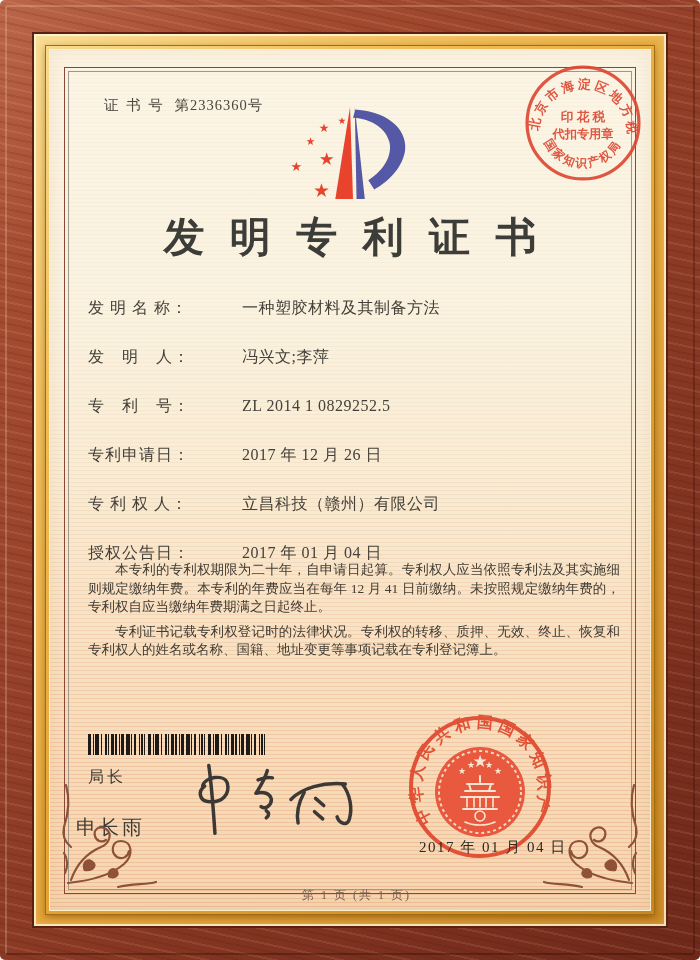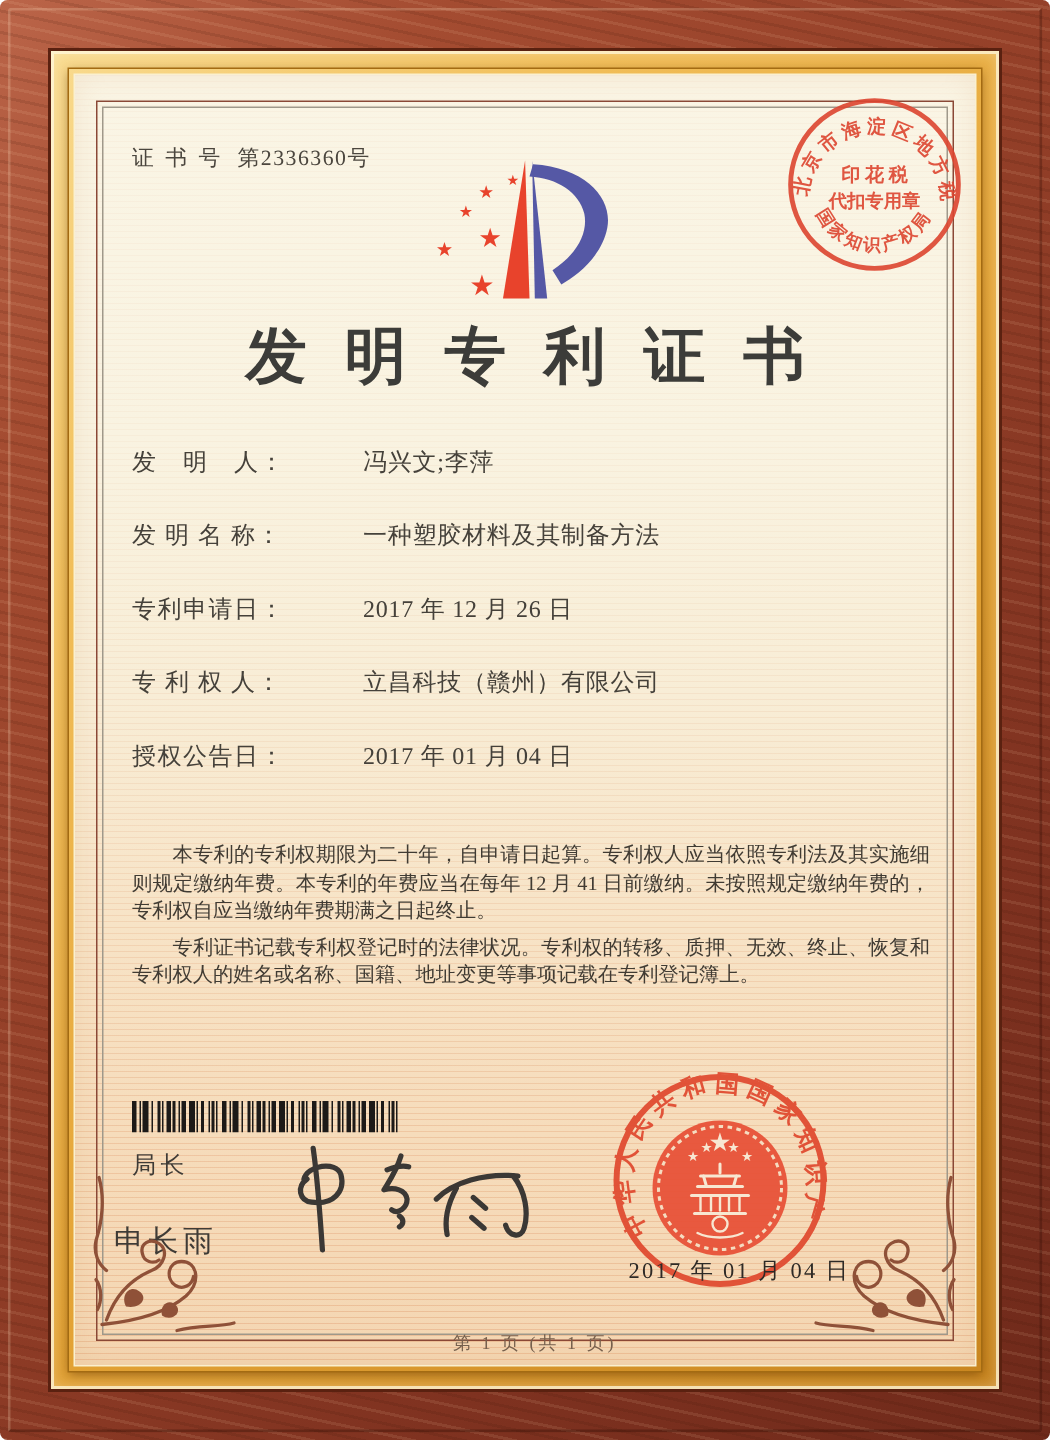--- a/index.html
+++ b/index.html
@@ -24,21 +24,21 @@
     box-shadow:0 0 0 1px #faf0cf,inset 0 0 20px rgba(205,150,90,.16);}
   .paper .guilloche{position:absolute;inset:0;pointer-events:none;
     background:repeating-linear-gradient(180deg,rgba(213,118,66,.25) 0 1px,transparent 1px 4px);
     -webkit-mask-image:linear-gradient(180deg,rgba(0,0,0,.16) 0%,rgba(0,0,0,.2) 35%,rgba(0,0,0,.5) 62%,rgba(0,0,0,.85) 82%,#000 100%);
             mask-image:linear-gradient(180deg,rgba(0,0,0,.16) 0%,rgba(0,0,0,.2) 35%,rgba(0,0,0,.5) 62%,rgba(0,0,0,.85) 82%,#000 100%);}
 
   .inner-border{position:absolute;left:14px;right:14px;top:17px;bottom:16px;border:1.5px solid #8a4836;}
   .inner-border::after{content:"";position:absolute;inset:3px;border:1px solid #9f988a;}
 
   
-  .cert-no{position:absolute;left:38px;top:46px;font-size:14.5px;color:#4b463e;letter-spacing:2px;}
+  .cert-no{position:absolute;left:54px;top:46px;font-size:14.5px;color:#4b463e;letter-spacing:2px;}
   .cert-no .num{letter-spacing:1px;margin-left:4px;}
   .tax-stamp{position:absolute;left:472px;top:12px;width:122px;height:122px;opacity:.9;}
   .logo{position:absolute;left:228px;top:50px;width:150px;height:112px;}
   .title{position:absolute;left:0;right:0;top:160px;text-align:center;font-size:41px;font-weight:bold;
     color:#3c3c39;letter-spacing:.62em;text-indent:.62em;}
 
   
   .fields{position:absolute;left:38px;top:248px;right:36px;font-size:16px;color:#45413a;}
   .field-row{height:20px;margin-bottom:29px;white-space:nowrap;}
   .field-label{display:inline-block;min-width:150px;letter-spacing:1px;}
@@ -103,26 +103,30 @@
       <text x="26" y="82" font-size="16" fill="#e8432c">★</text>
       <polygon points="57.5,6 60,84 45,84" fill="#e8432c"></polygon>
       <polygon points="61.5,6 63,84 70,84" fill="#5558a5"></polygon>
       <path d="M62,8 C93,10 107,28 104,44 C101,60 87,71 78,76 L73,68 C88,58 93,46 91,36 C88,24 76,16 60,15 Z" fill="#5558a5"></path>
     </svg>
 
     <div class="title">发明专利证书</div>
 
     <div class="fields">
       <div class="field-row">
+        <span class="field-label">发 明 名 称：</span>
+        <span class="field-value">一种塑胶材料及其制备方法</span>
+      </div>
+      <div class="field-row">
         <span class="field-label">发　明　人：</span>
         <span class="field-value">冯兴文;李萍</span>
       </div>
       <div class="field-row">
-        <span class="field-label">发 明 名 称：</span>
-        <span class="field-value">一种塑胶材料及其制备方法</span>
+        <span class="field-label">专　利　号：</span>
+        <span class="field-value">ZL 2014 1 0829252.5</span>
       </div>
       <div class="field-row">
         <span class="field-label">专利申请日：</span>
         <span class="field-value">2017 年 12 月 26 日</span>
       </div>
       <div class="field-row">
         <span class="field-label">专 利 权 人：</span>
         <span class="field-value">立昌科技（赣州）有限公司</span>
       </div>
       <div class="field-row">

